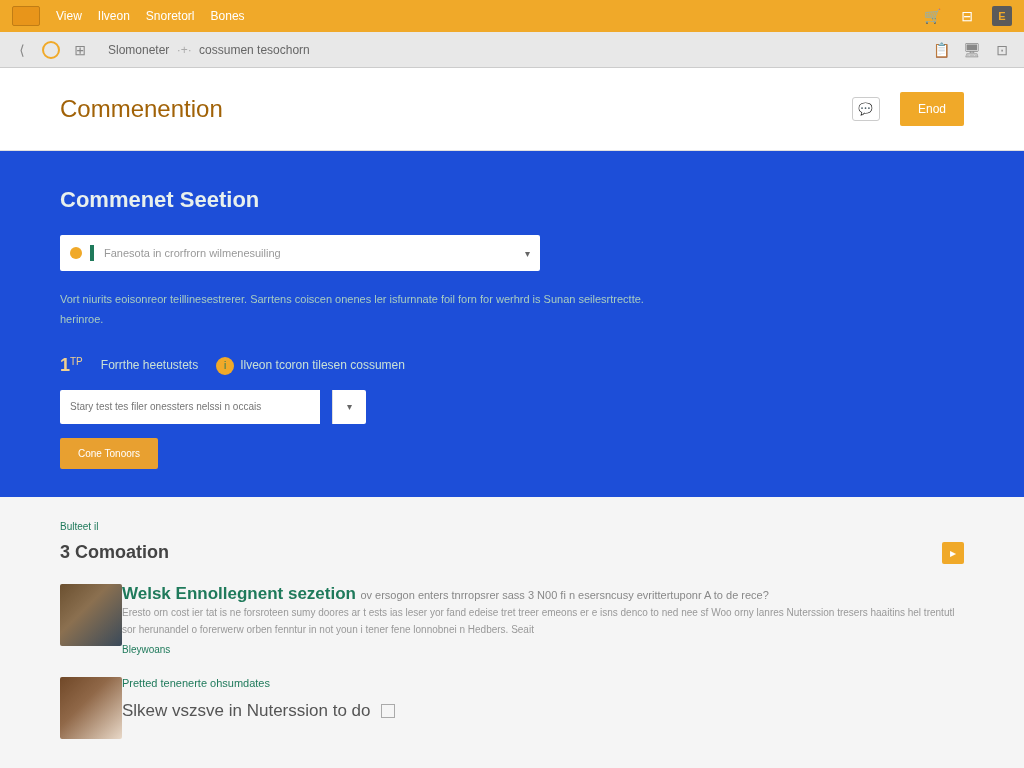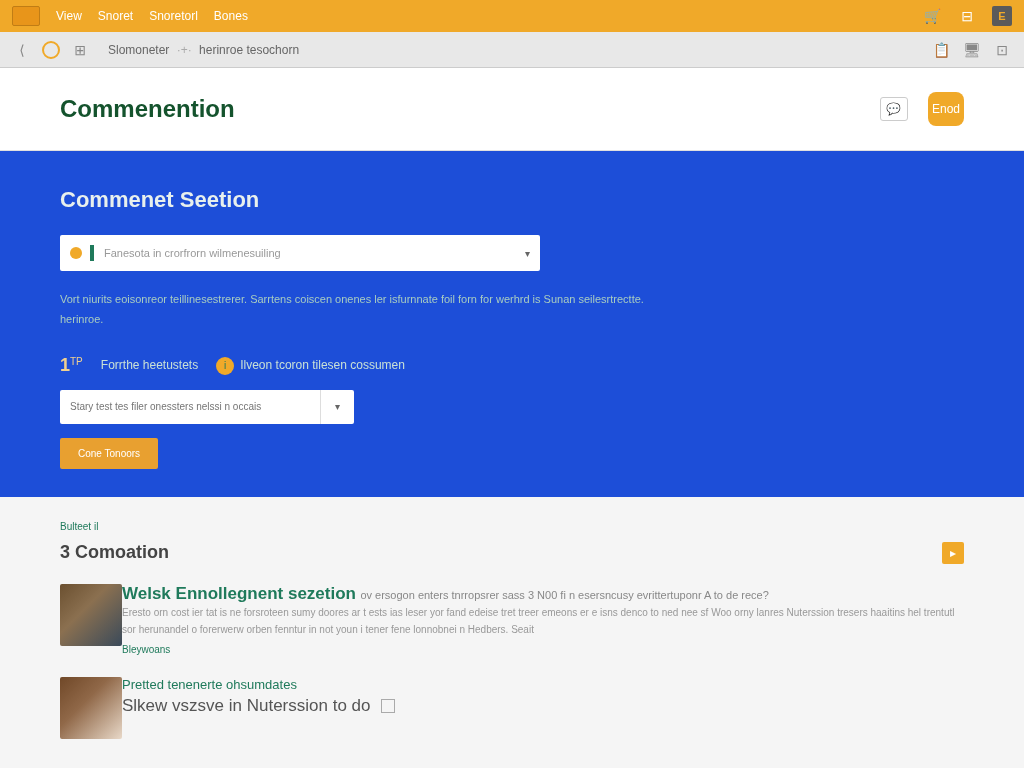--- a/index.html
+++ b/index.html
@@ -9,83 +9,83 @@
 .topbar-link{color:#fff;font-size:12px;text-decoration:none}
 .topbar-spacer{flex:1}
 .topbar-icon{width:18px;height:18px;display:flex;align-items:center;justify-content:center;color:#fff;font-size:14px}
 .topbar-box{width:20px;height:20px;background:#5a5a5a;border-radius:2px;display:flex;align-items:center;justify-content:center;color:#f0a929;font-size:11px;font-weight:bold}
 .toolbar{background:#e8e8e8;height:36px;border-bottom:1px solid #ccc;display:flex;align-items:center;padding:0 12px;gap:10px}
 .tool-icon{width:20px;height:20px;display:flex;align-items:center;justify-content:center;color:#888;font-size:14px}
 .tool-circle{width:18px;height:18px;border:2px solid #f0a929;border-radius:50%}
 .breadcrumb{font-size:12px;color:#666;margin-left:8px}
 .bc-sep{color:#aaa;margin:0 4px}
 .header{background:#fff;padding:24px 60px;display:flex;align-items:center;border-bottom:1px solid #e0e0e0}
-.header-title{font-size:24px;color:#14532d;font-weight:700}
+.header-title{font-size:24px;color:#a16207;font-weight:400}
 .header-spacer{flex:1}
 .header-icon{width:28px;height:24px;border:1px solid #ccc;border-radius:3px;margin-right:20px;display:flex;align-items:center;justify-content:center;color:#888;font-size:12px}
-.header-btn{background:#f0a929;color:#fff;border:none;padding:10px 4px;font-size:12px;border-radius:8px;cursor:pointer}
+.header-btn{background:#f0a929;color:#fff;border:none;padding:10px 18px;font-size:12px;border-radius:2px;cursor:pointer}
 .hero{background:#1d4ed8;padding:36px 60px 28px}
 .hero-title{color:#e8f0ed;font-size:22px;font-weight:600;margin-bottom:22px}
 .hero-dropdown{background:#fff;width:480px;height:36px;display:flex;align-items:center;padding:0 10px;border-radius:2px;margin-bottom:20px}
 .dd-bullet{width:12px;height:12px;border-radius:50%;background:#f0a929;margin-right:8px}
 .dd-bar{width:4px;height:16px;background:#1f7a5b;margin-right:10px}
 .dd-text{font-size:11px;color:#999;flex:1}
 .dd-caret{color:#666;font-size:10px}
 .hero-desc{color:#a8ccc0;font-size:11px;line-height:1.6;margin-bottom:4px}
 .hero-desc2{color:#a8ccc0;font-size:11px;margin-bottom:30px}
 .hero-row{display:flex;align-items:center;gap:18px;margin-bottom:14px}
 .row-num{color:#f0d090;font-size:18px;font-weight:bold}
 .row-sup{color:#f0d090;font-size:10px;vertical-align:super}
 .row-text{color:#c8e0d6;font-size:12px}
 .row-circle{width:18px;height:18px;border-radius:50%;background:#f0a929;display:inline-flex;align-items:center;justify-content:center;color:#1f7a5b;font-size:10px;margin-right:6px}
-.hero-input-row{display:flex;gap:0;margin-bottom:14px}
+.hero-input-row{display:flex;gap:12px;margin-bottom:14px}
 .hero-input{background:#fff;width:260px;height:34px;padding:0 10px;border:none;font-size:10px;color:#aaa;border-radius:2px 0 0 2px}
 .hero-input-btn{width:34px;height:34px;background:#fff;border:none;border-left:1px solid #ddd;color:#666;font-size:10px;border-radius:0 2px 2px 0}
 .hero-submit{background:#e8a030;color:#fff;border:none;padding:10px 18px;font-size:10px;border-radius:2px;cursor:pointer}
 .list-area{background:#f5f5f5;padding:24px 60px}
 .list-tag{color:#1f7a5b;font-size:10px;margin-bottom:10px}
 .list-heading-row{display:flex;align-items:center;margin-bottom:20px}
 .list-heading{color:#444;font-size:18px;font-weight:600}
 .list-arrow{width:22px;height:22px;background:#f0a929;display:flex;align-items:center;justify-content:center;color:#fff;font-size:12px;border-radius:2px}
 .comment{display:flex;margin-bottom:22px}
 .avatar{width:62px;height:62px;background:#d0d0d0;flex-shrink:0;border-radius:2px;overflow:hidden}
 .av1{background:linear-gradient(135deg,#6b5030 0%,#8b7050 40%,#3a4a5a 100%)}
 .av2{background:linear-gradient(135deg,#704828 0%,#906848 40%,#e8d8c8 100%)}
 .comment-body{flex:1}
 .comment-title{font-size:17px;color:#1f7a5b;font-weight:600;margin-bottom:2px}
 .comment-sub{font-size:11px;color:#888;margin-bottom:8px}
 .comment-text{font-size:10px;color:#999;line-height:1.7}
 .comment-link{color:#1f7a5b;font-size:10px;margin-top:6px;display:block}
-.comment-tag{color:#1f7a5b;font-size:13px;margin-bottom:4px}
+.comment-tag{color:#1f7a5b;font-size:11px;margin-bottom:12px}
 .comment2-title{font-size:17px;color:#555;font-weight:500}
 .comment2-icon{display:inline-block;width:14px;height:14px;border:1px solid #aaa;margin-left:6px;vertical-align:middle}
 </style>
 </head>
 <body>
 
 <div class="topbar">
   <div class="topbar-logo"></div>
   <a class="topbar-link">View</a>
-  <a class="topbar-link">Snoret</a>
+  <a class="topbar-link">Ilveon</a>
   <a class="topbar-link">Snoretorl</a>
   <a class="topbar-link">Bones</a>
   <div class="topbar-spacer"></div>
   <div class="topbar-icon">🛒</div>
   <div class="topbar-icon">⊟</div>
   <div class="topbar-box">E</div>
 </div>
 
 <div class="toolbar">
   <div class="tool-icon">⟨</div>
   <div class="tool-circle"></div>
   <div class="tool-icon">⊞</div>
   <div class="breadcrumb">
     <span>Slomoneter</span>
     <span class="bc-sep">·+·</span>
-    <span>herinroe tesochorn</span>
+    <span>cossumen tesochorn</span>
   </div>
   <div class="topbar-spacer"></div>
   <div class="tool-icon">📋</div>
   <div class="tool-icon">🖥</div>
   <div class="tool-icon">⊡</div>
 </div>
 
 <div class="header">
   <h1 class="header-title">Commenention</h1>
   <div class="header-spacer"></div>

